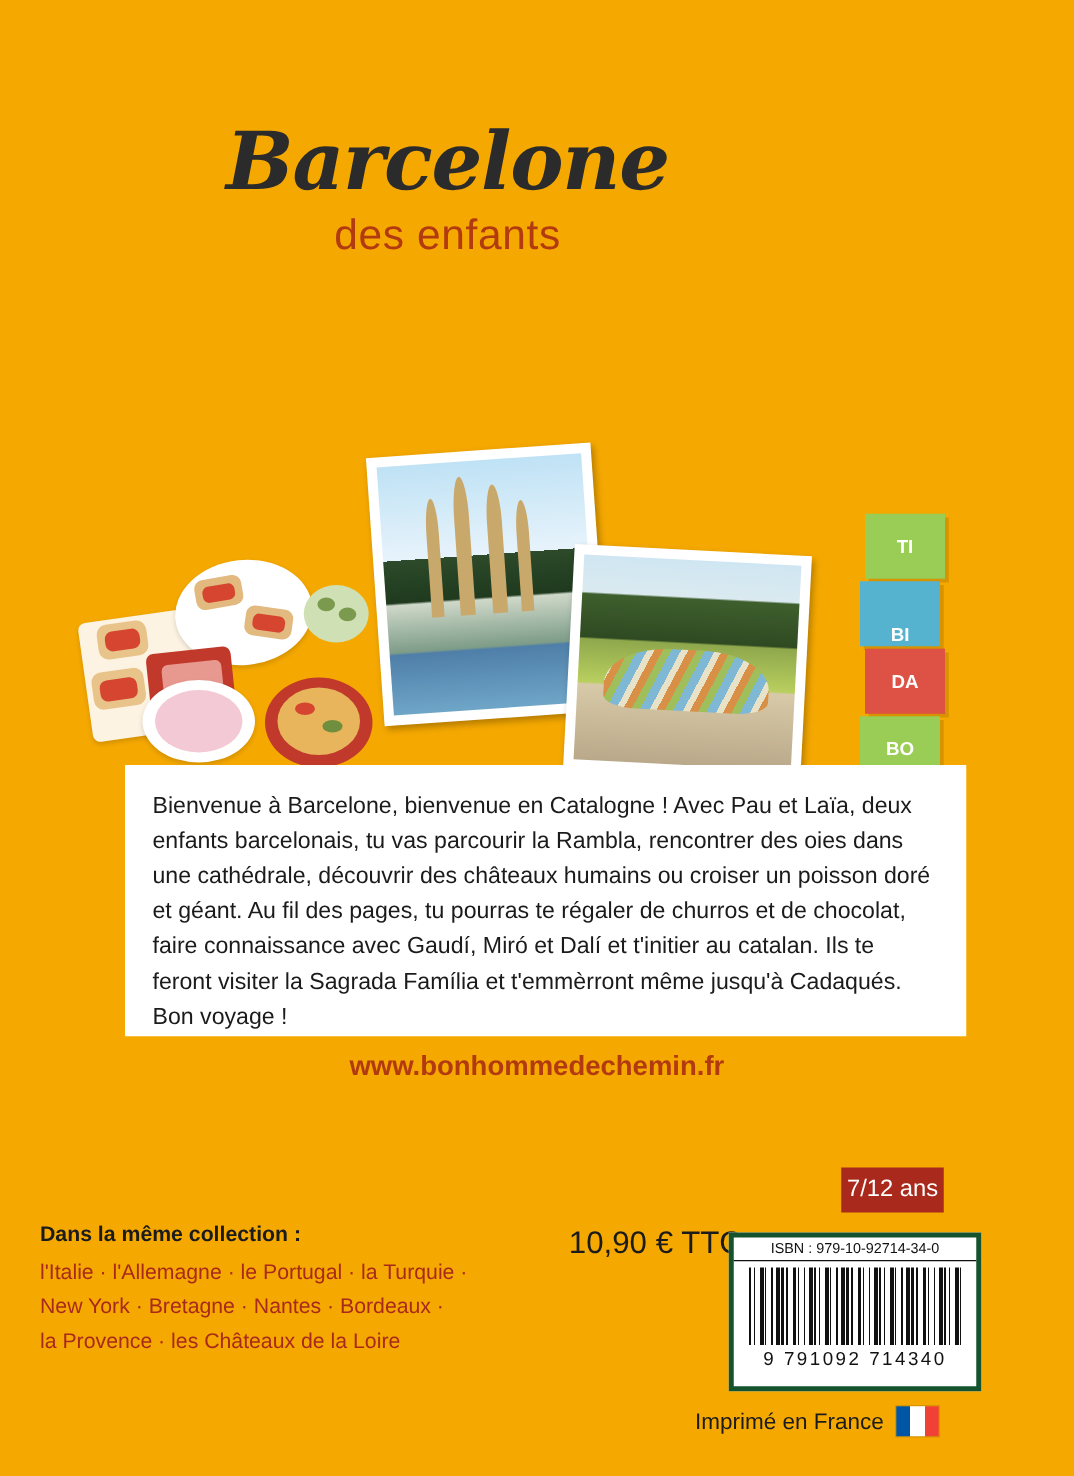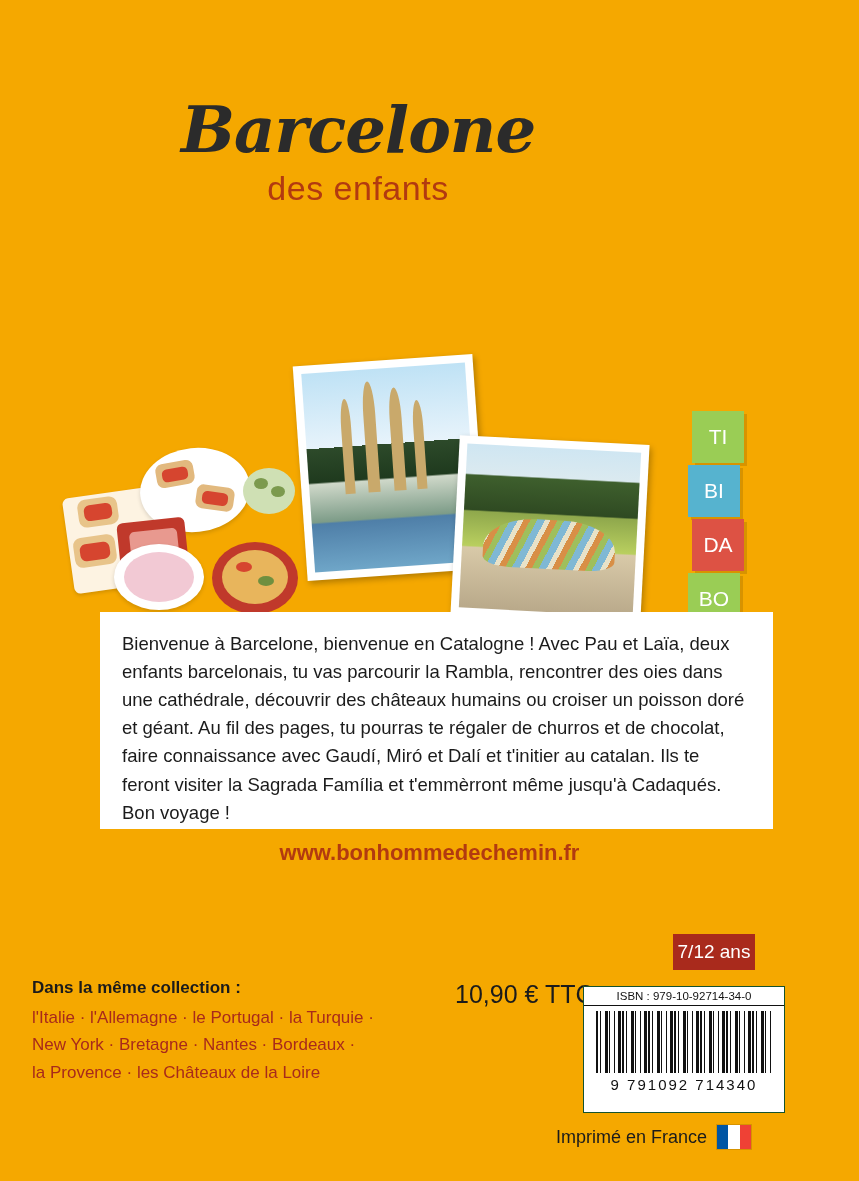--- a/index.html
+++ b/index.html
@@ -112,34 +112,34 @@
 
   
   #tibidabo {
     position: absolute;
     left: 686px;
     top: 411px;
     width: 72px;
   }
   .cube {
     position: relative;
-    width: 52px;
+    width: 64px;
     height: 52px;
     margin-bottom: 2px;
     font-family: "Liberation Sans", sans-serif;
-    font-weight: normal;
-    font-size: 21px;
+    font-weight: bold;
+    font-size: 15px;
     color: #ffffff;
     display: flex;
     align-items: center;
     justify-content: center;
     box-shadow: 3px 3px 0 rgba(0,0,0,0.12);
   }
   .cube.c-ti { background: #8cc63e; margin-left: 6px; }
-  .cube.c-bi { background: #3fa9c9; margin-left: 2px; }
+  .cube.c-bi { background: #3fa9c9; margin-left: 2px; align-items: flex-end; }
   .cube.c-da { background: #d93b2b; margin-left: 6px; }
   .cube.c-bo { background: #8cc63e; margin-left: 2px; }
   .cube .face {
     position: absolute;
     left: 0; top: 0;
     width: 100%; height: 100%;
     background: rgba(255,255,255,0.12);
   }
 
   
@@ -215,21 +215,21 @@
   }
 
   
   #barcode-box {
     position: absolute;
     left: 583px;
     top: 986px;
     width: 202px;
     height: 127px;
     background: #ffffff;
-    border: 1px solid #14532d;
+    border: 4px solid #14532d;
     box-sizing: border-box;
   }
   #barcode-isbn {
     text-align: center;
     font-family: "Liberation Sans", sans-serif;
     font-size: 11.5px;
     color: #111;
     padding-top: 3px;
     border-bottom: 1px solid #111;
     padding-bottom: 3px;

